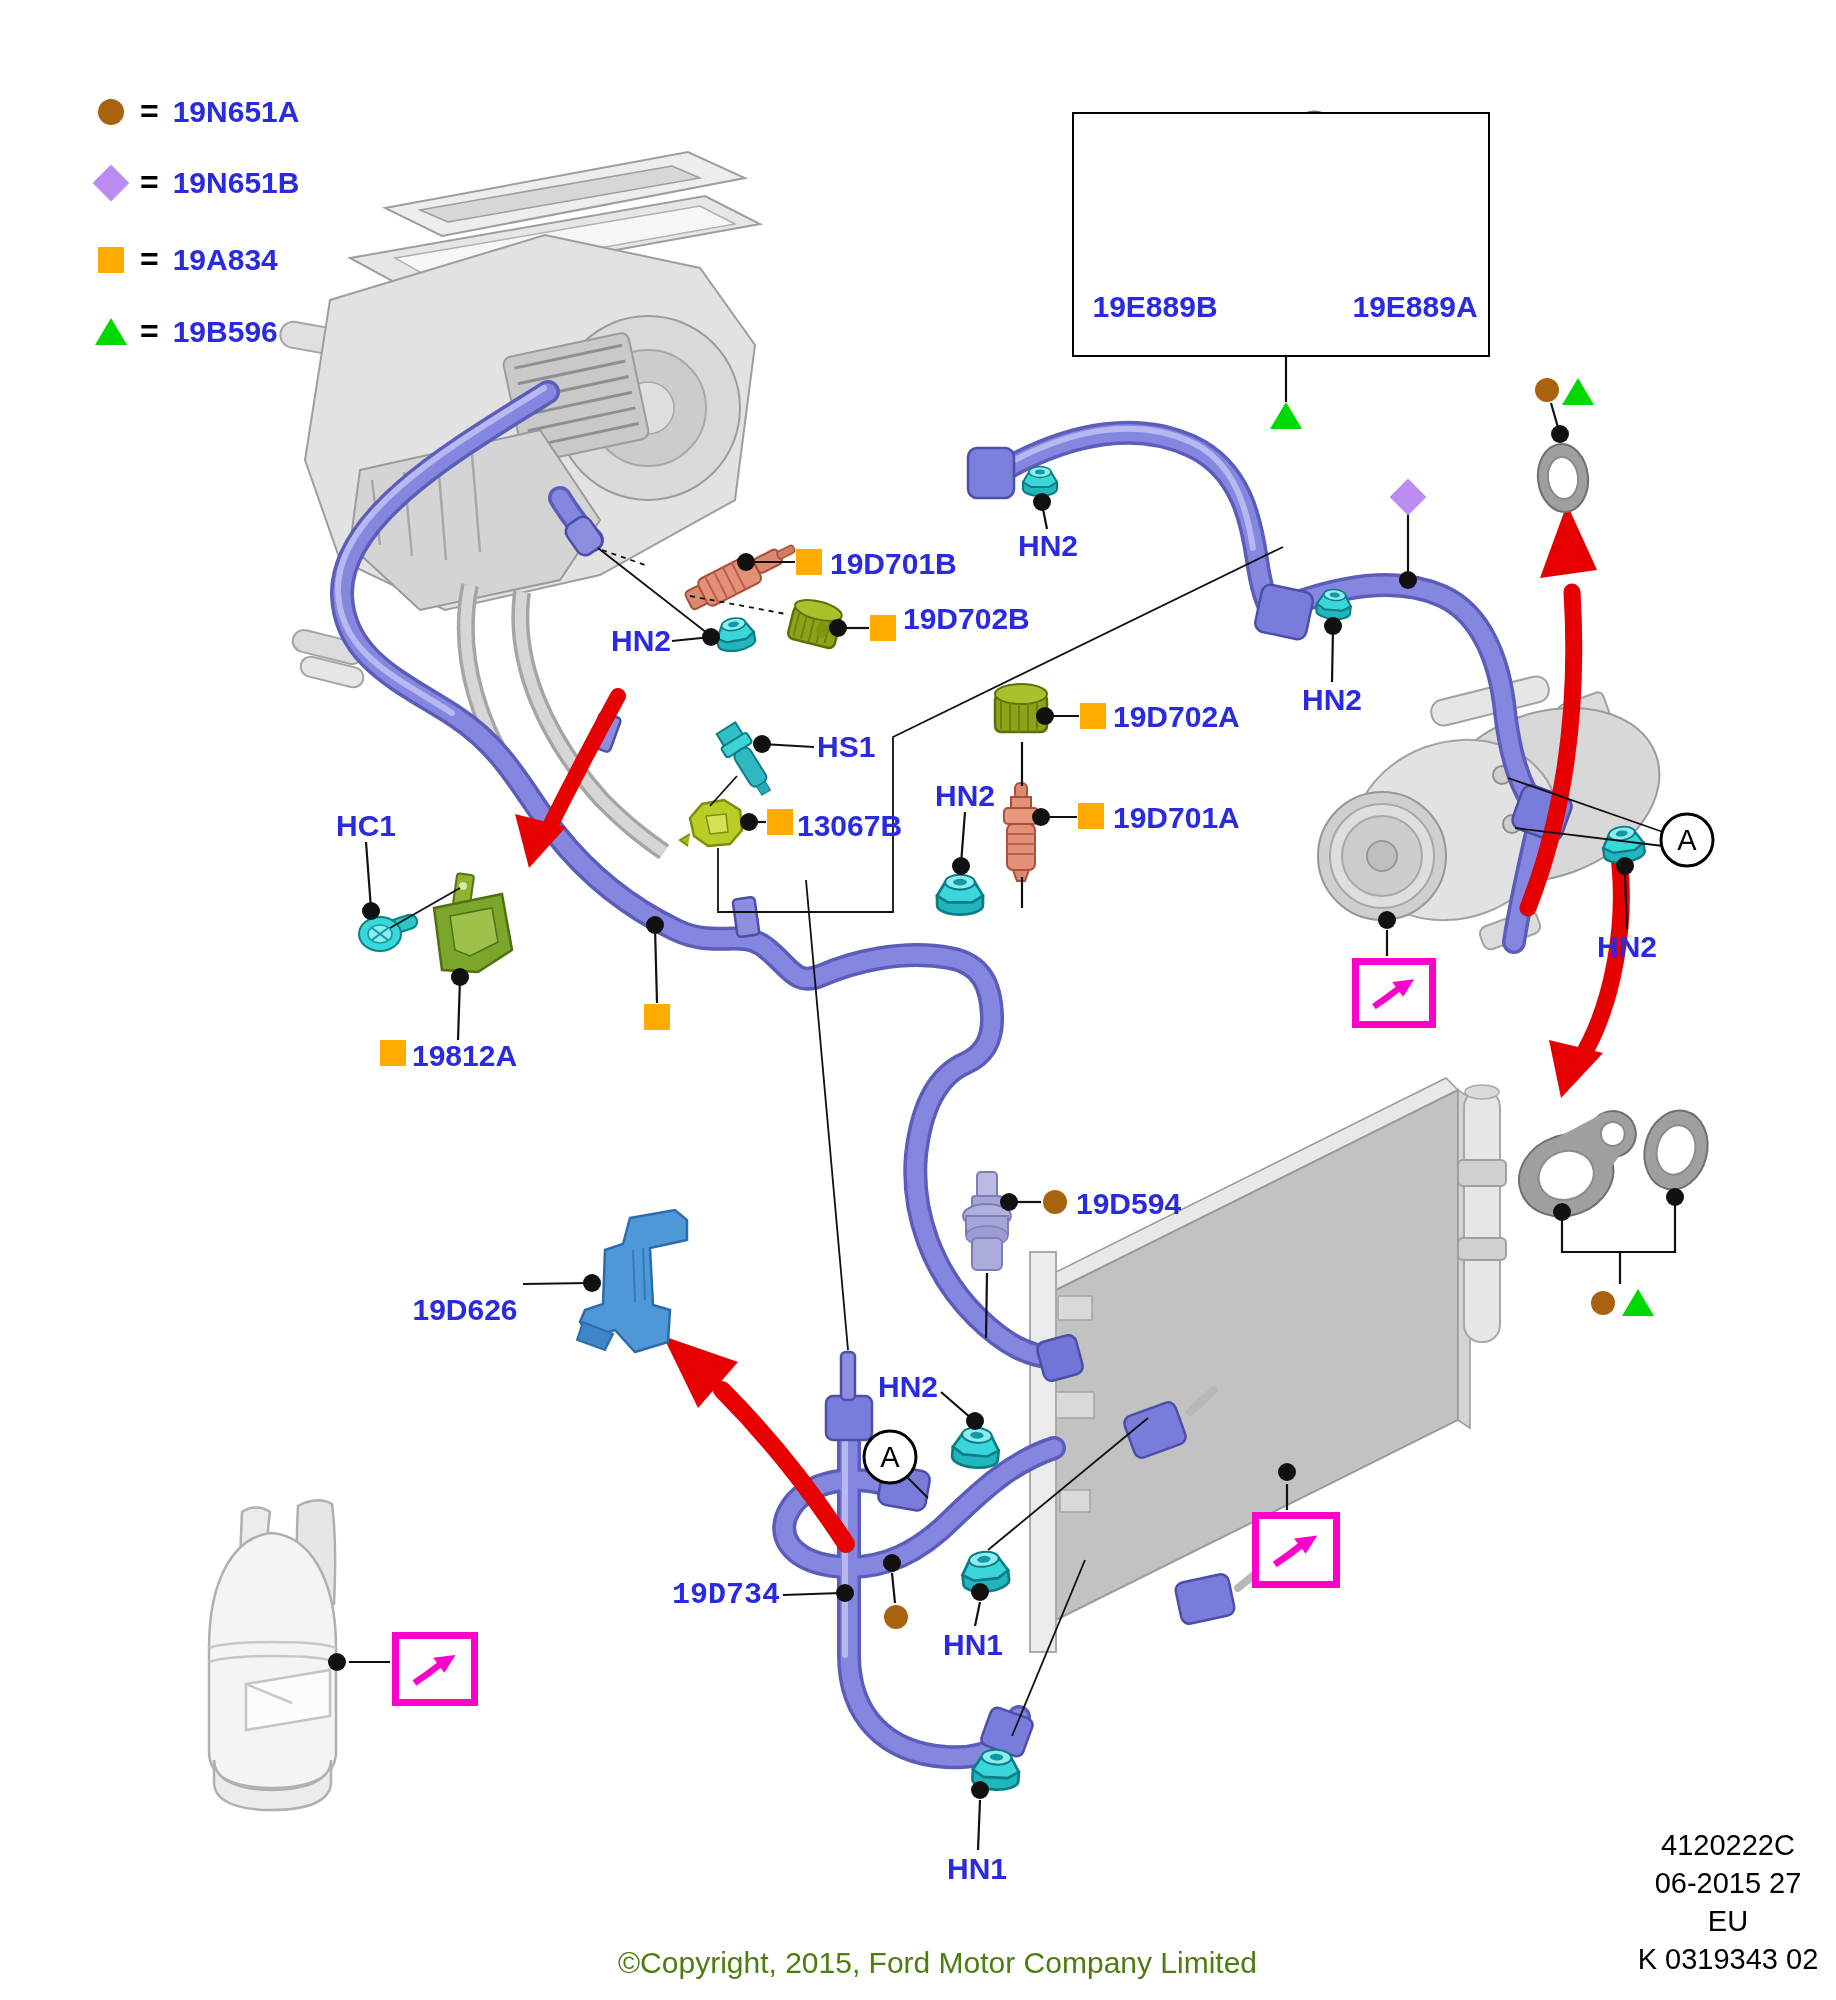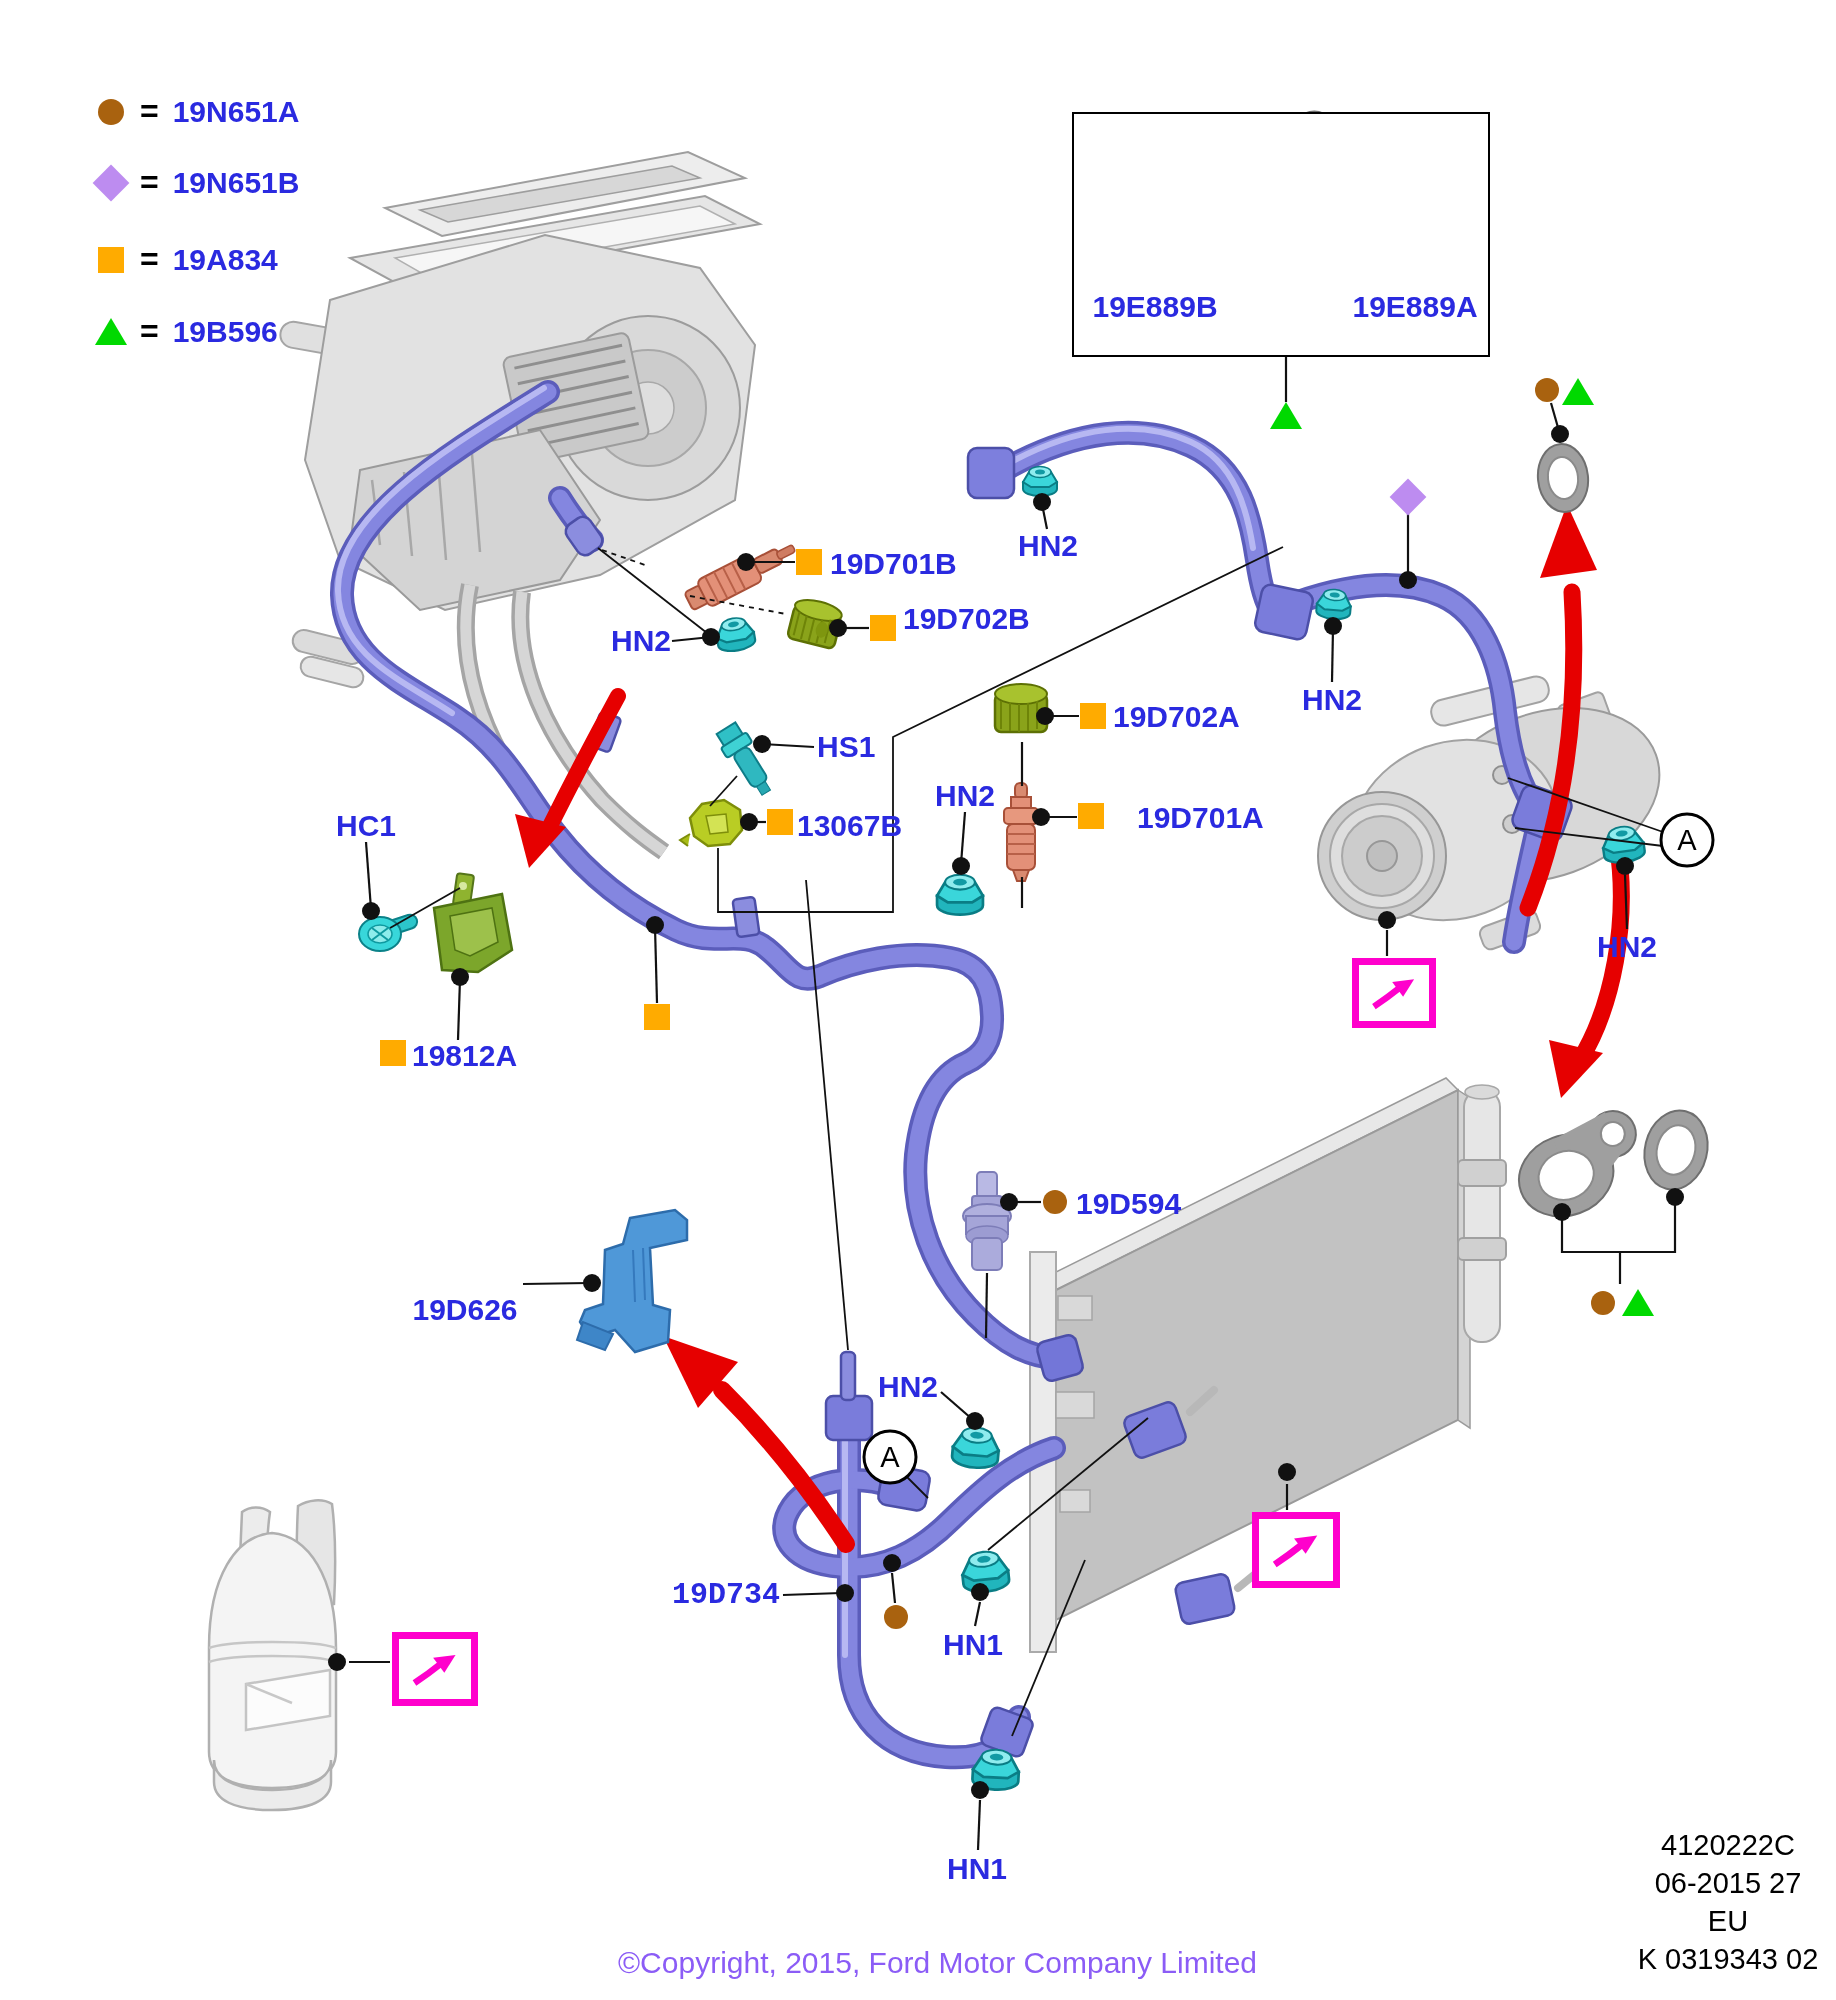--- a/index.html
+++ b/index.html
@@ -21,21 +21,21 @@
   .legend-row .sym{position:relative;width:34px;display:flex;justify-content:center;align-items:center;height:34px;flex:none;}
   .legend-row .sym>div{position:static;}
   .legend-row .eq{color:#000;font:bold 32px "Liberation Sans",sans-serif;margin:0 14px 0 12px;}
   .legend-row .code{color:#2a2ae0;font:bold 30px "Liberation Sans",sans-serif;}
   .inset-box{position:absolute;left:1072px;top:112px;width:414px;height:241px;
        border:2.5px solid #000;background:#fff;}
   .magenta-box{position:absolute;border:7px solid #ff00cc;background:#fff;
        display:flex;align-items:center;justify-content:center;}
   .stamp{position:absolute;left:1608px;top:1826px;width:240px;text-align:center;
        color:#000;font:29px "Liberation Sans",sans-serif;line-height:38px;}
-  .copyright{position:absolute;left:618px;top:1946px;color:#8b5cf6;
+  .copyright{position:absolute;left:618px;top:1946px;color:#4d7c0f;
        font:30px "Liberation Sans",sans-serif;}
 </style>
 </head>
 <body>
 
 <div id="canvas">
 
 <svg id="art" width="1836" height="2000" viewBox="0 0 1836 2000">
   <defs>
     <g id="nut">
@@ -398,21 +398,21 @@
 
 <div class="lbl" style="left:830px;top:564px;">19D701B</div>
 <div class="lbl ctr" style="left:641px;top:641px;">HN2</div>
 <div class="lbl" style="left:903px;top:619px;">19D702B</div>
 <div class="lbl" style="left:817px;top:747px;text-align:right;">HS1</div>
 <div class="lbl" style="left:797px;top:826px;">13067B</div>
 <div class="lbl ctr" style="left:366px;top:826px;text-align:right;">HC1</div>
 <div class="lbl" style="left:412px;top:1056px;">19812A</div>
 <div class="lbl" style="left:1113px;top:717px;">19D702A</div>
 <div class="lbl ctr" style="left:965px;top:796px;">HN2</div>
-<div class="lbl" style="left:1113px;top:818px;margin-left:24px;">19D701A</div>
+<div class="lbl" style="left:1113px;top:818px;">19D701A</div>
 <div class="lbl ctr" style="left:1048px;top:546px;">HN2</div>
 <div class="lbl ctr" style="left:1332px;top:700px;">HN2</div>
 <div class="lbl ctr" style="left:1627px;top:947px;">HN2</div>
 <div class="lbl ctr" style="left:908px;top:1387px;">HN2</div>
 <div class="lbl" style="left:1076px;top:1204px;">19D594</div>
 <div class="lbl ctr" style="left:465px;top:1310px;">19D626</div>
 <div class="lbl ctr" style="left:726px;top:1595px;font-family:Liberation Mono, monospace;">19D734</div>
 <div class="lbl ctr" style="left:973px;top:1645px;">HN1</div>
 <div class="lbl ctr" style="left:977px;top:1869px;">HN1</div>
 

